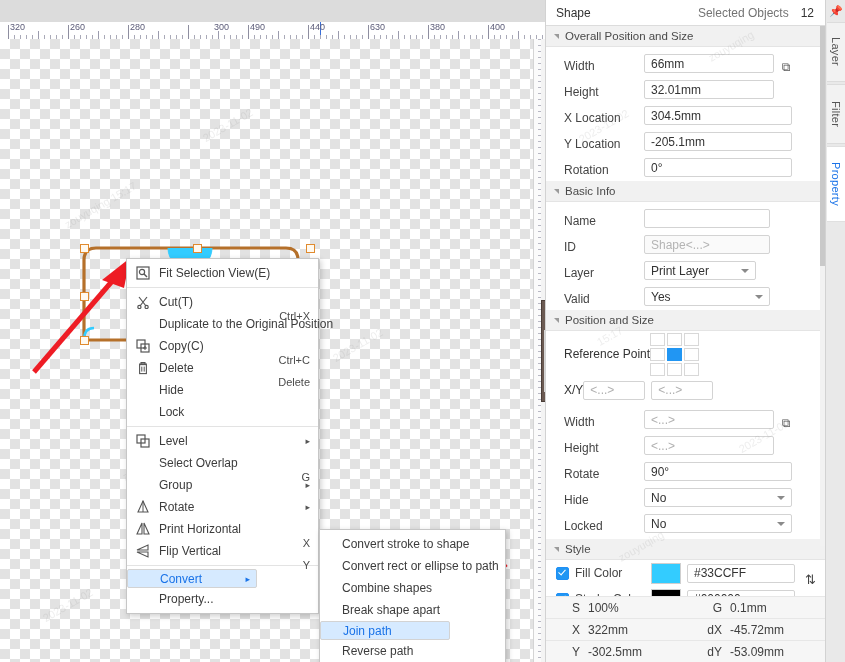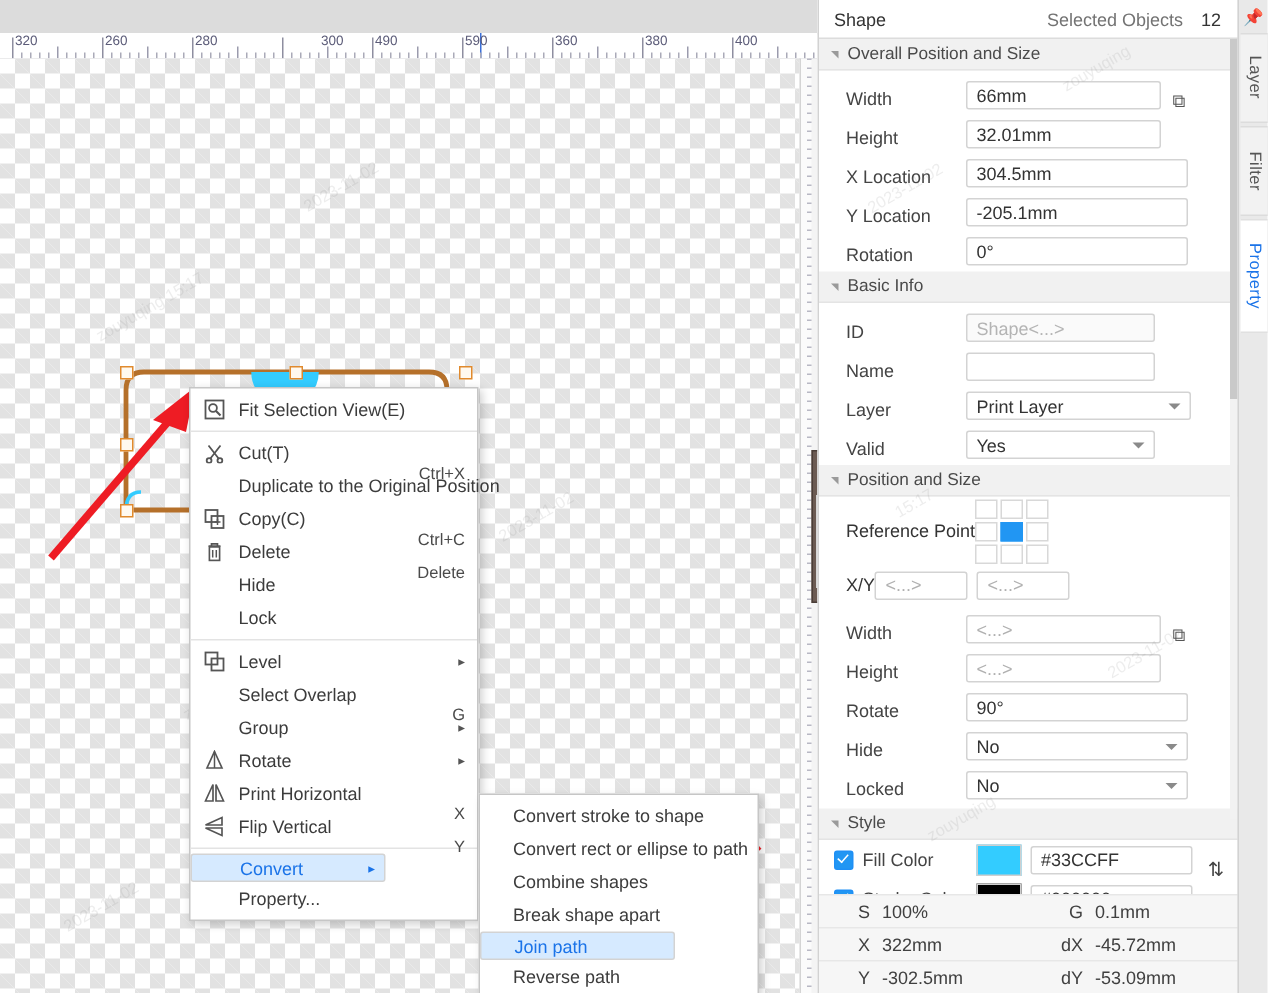--- a/index.html
+++ b/index.html
@@ -188,32 +188,32 @@
         <div class="tickmin" style="left: 254px;"></div>
         <div class="tickmin" style="left: 260px;"></div>
         <div class="tickmin" style="left: 266px;"></div>
         <div class="tickmin" style="left: 272px;"></div>
         <div class="tickmid" style="left: 278px;"></div>
         <div class="tickmin" style="left: 284px;"></div>
         <div class="tickmin" style="left: 290px;"></div>
         <div class="tickmin" style="left: 296px;"></div>
         <div class="tickmin" style="left: 302px;"></div>
         <div class="tickmaj" style="left: 308px;"></div>
-        <div class="rlabel" style="left: 308px;">590</div>
+        <div class="rlabel" style="left: 308px;">440</div>
         <div class="tickmin" style="left: 314px;"></div>
         <div class="tickmin" style="left: 320px;"></div>
         <div class="tickmin" style="left: 326px;"></div>
         <div class="tickmin" style="left: 332px;"></div>
         <div class="tickmid" style="left: 338px;"></div>
         <div class="tickmin" style="left: 344px;"></div>
         <div class="tickmin" style="left: 350px;"></div>
         <div class="tickmin" style="left: 356px;"></div>
         <div class="tickmin" style="left: 362px;"></div>
         <div class="tickmaj" style="left: 368px;"></div>
-        <div class="rlabel" style="left: 368px;">360</div>
+        <div class="rlabel" style="left: 368px;">630</div>
         <div class="tickmin" style="left: 374px;"></div>
         <div class="tickmin" style="left: 380px;"></div>
         <div class="tickmin" style="left: 386px;"></div>
         <div class="tickmin" style="left: 392px;"></div>
         <div class="tickmid" style="left: 398px;"></div>
         <div class="tickmin" style="left: 404px;"></div>
         <div class="tickmin" style="left: 410px;"></div>
         <div class="tickmin" style="left: 416px;"></div>
         <div class="tickmin" style="left: 422px;"></div>
         <div class="tickmaj" style="left: 428px;"></div>
@@ -559,30 +559,30 @@
     <div class="row">
       <span class="lab">Rotation</span>
       <span class="fld" style="width:148px">0°</span>
     </div>
 
     <div class="sect-hd" style="margin-top:4px">
       <i class="tri"></i>
       <span>Basic Info</span>
     </div>
     <div class="row">
+      <span class="lab">Name</span>
+      <span class="fld" style="width:126px"></span>
+    </div>
+    <div class="row">
       <span class="lab">ID</span>
       <span class="fld grey" style="width:126px">Shape&lt;...&gt;</span>
     </div>
     <div class="row">
-      <span class="lab">Name</span>
-      <span class="fld" style="width:126px"></span>
-    </div>
-    <div class="row">
       <span class="lab">Layer</span>
-      <span class="sel" style="width:150px">
+      <span class="sel" style="width:112px">
         <span>Print Layer</span>
         <i class="cv"></i>
       </span>
     </div>
     <div class="row">
       <span class="lab">Valid</span>
       <span class="sel" style="width:126px">
         <span>Yes</span>
         <i class="cv"></i>
       </span>

